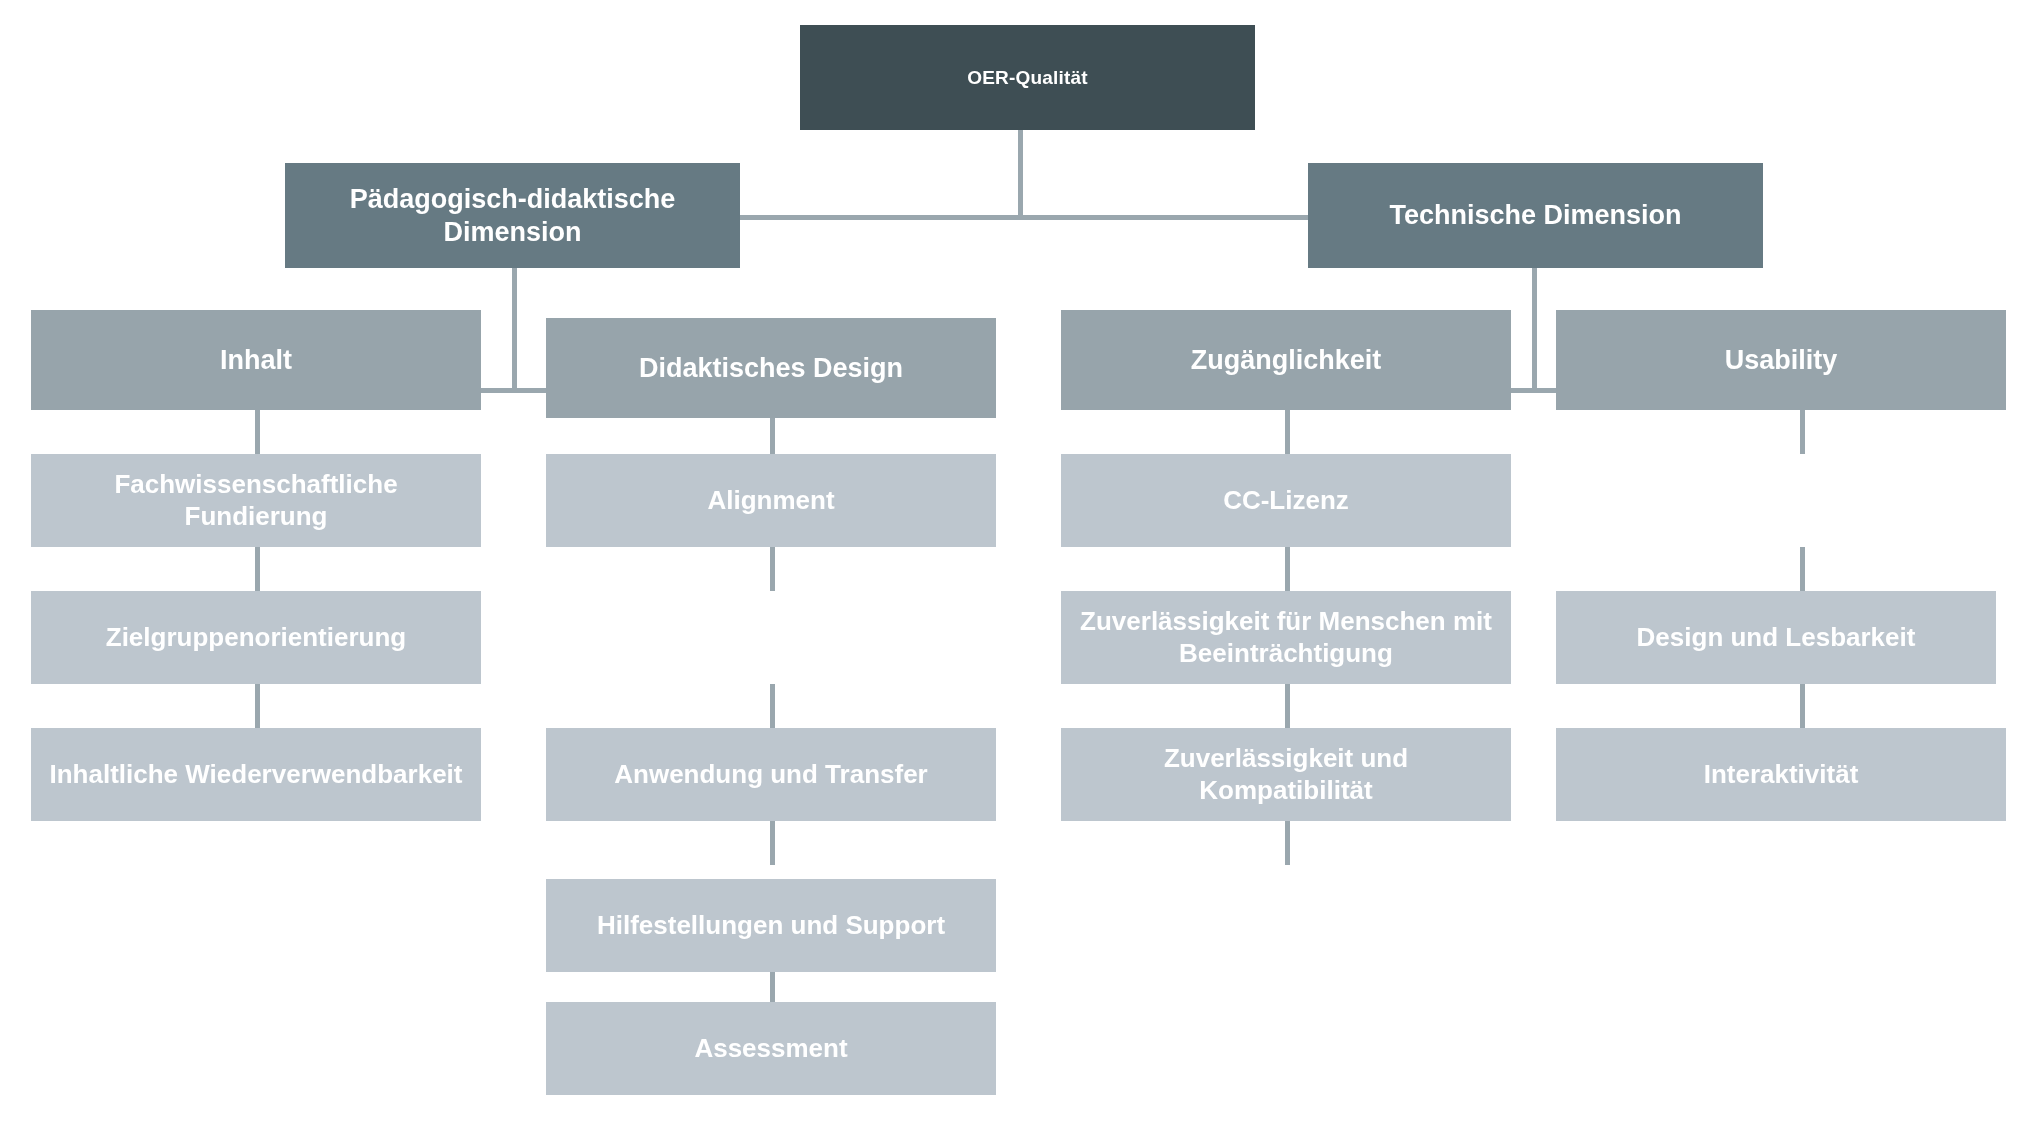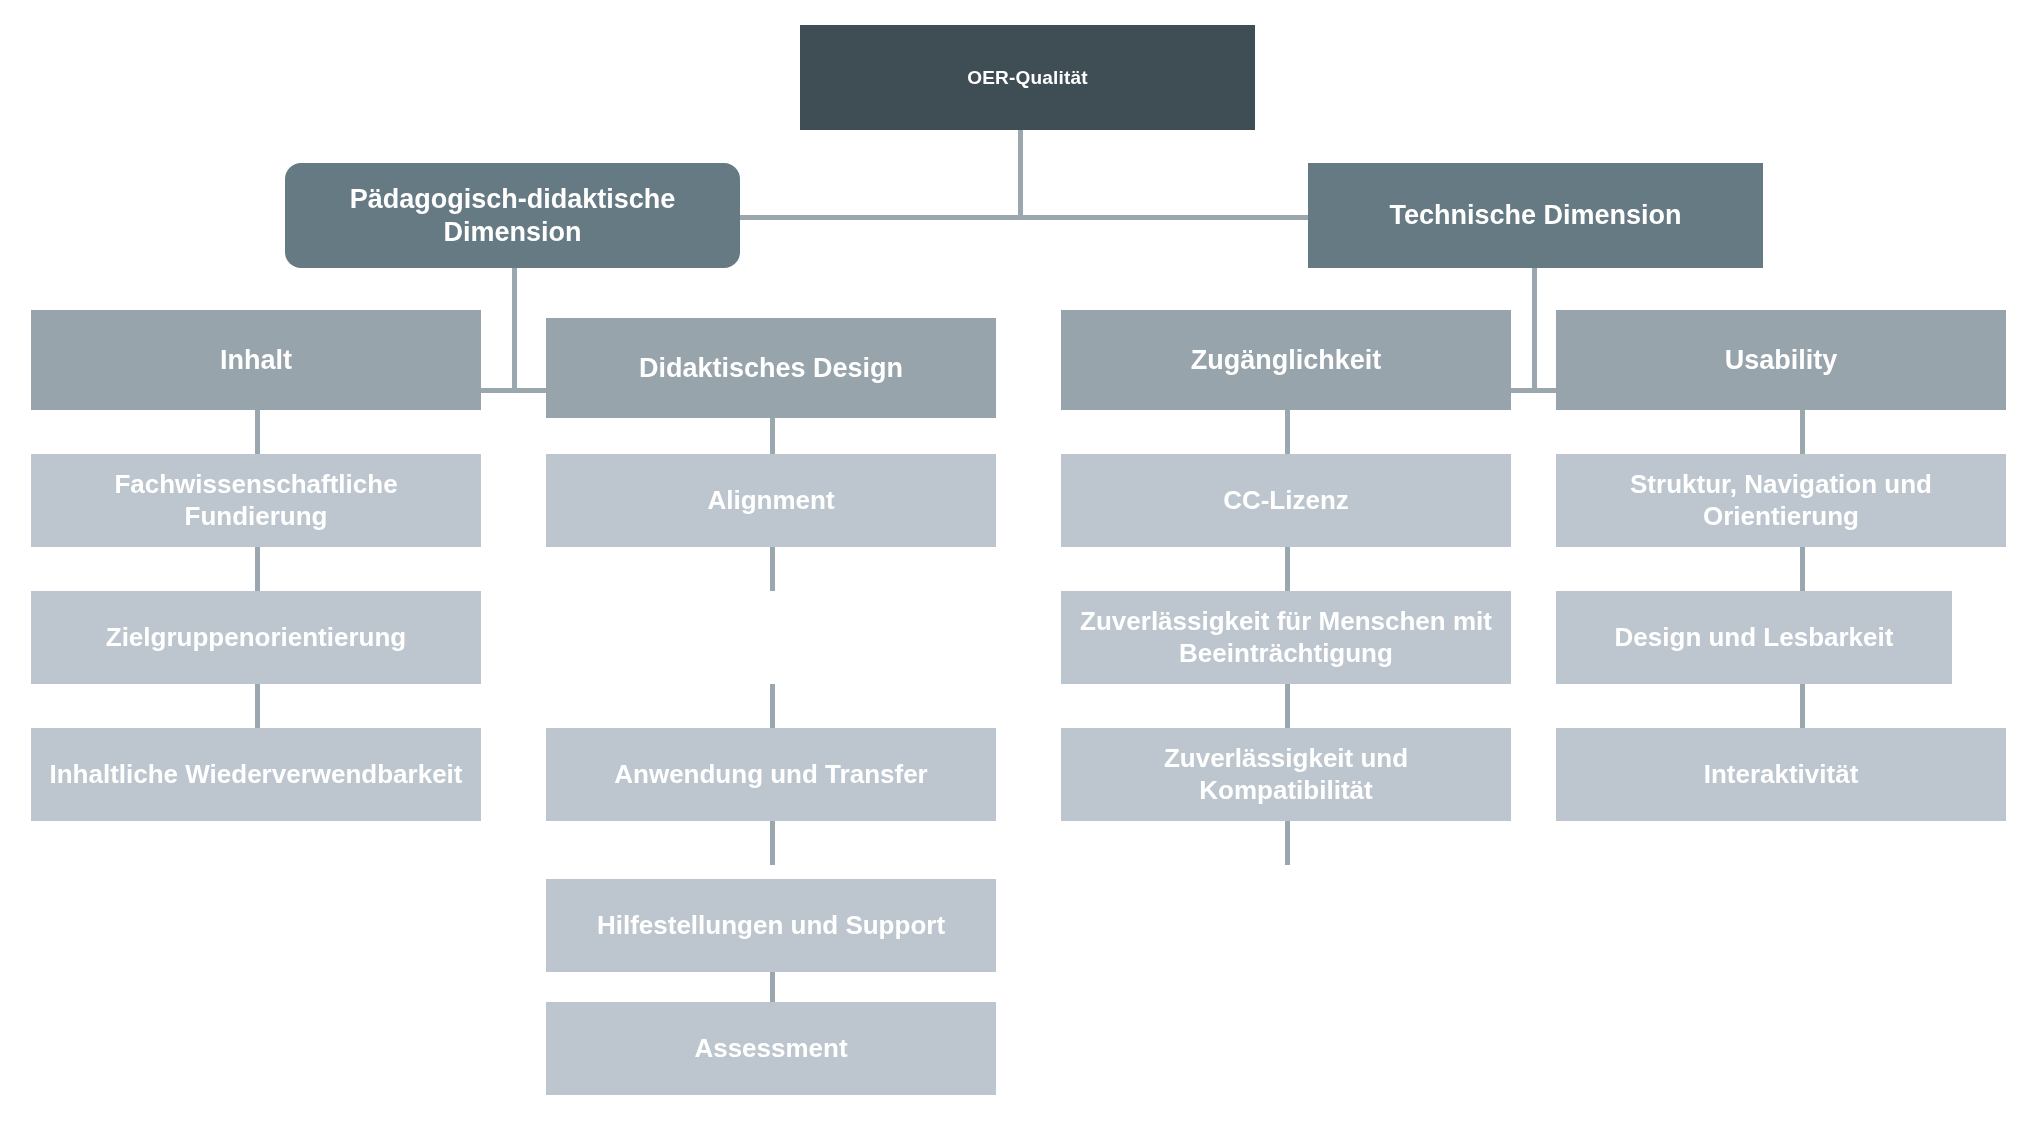--- a/index.html
+++ b/index.html
@@ -62,38 +62,37 @@
   <div class="conn vline" style="left:1285px;top:547px;height:44px;"></div>
   <div class="conn vline" style="left:1285px;top:684px;height:44px;"></div>
   <div class="conn vline" style="left:1285px;top:821px;height:44px;"></div>
 
   <div class="conn vline" style="left:1800px;top:410px;height:44px;"></div>
   <div class="conn vline" style="left:1800px;top:547px;height:44px;"></div>
   <div class="conn vline" style="left:1800px;top:684px;height:44px;"></div>
 
   <div class="node lvl0" style="left:800px;top:25px;width:455px;height:105px;">OER-Qualität</div>
 
-  <div class="node lvl1" style="left:285px;top:163px;width:455px;height:105px;border-radius:16px;">Pädagogisch-didaktische Dimension</div>
+  <div class="node lvl1" style="left:285px;top:163px;width:455px;height:105px;">Pädagogisch-didaktische Dimension</div>
   <div class="node lvl1" style="left:1308px;top:163px;width:455px;height:105px;">Technische Dimension</div>
 
   <div class="node lvl2" style="left:31px;top:310px;width:450px;height:100px;">Inhalt</div>
   <div class="node lvl2" style="left:546px;top:310px;width:450px;height:100px;margin-top:8px;">Didaktisches Design</div>
   <div class="node lvl2" style="left:1061px;top:310px;width:450px;height:100px;">Zugänglichkeit</div>
   <div class="node lvl2" style="left:1556px;top:310px;width:450px;height:100px;">Usability</div>
 
   <div class="node lvl3" style="left:31px;top:454px;width:450px;height:93px;">Fachwissenschaftliche Fundierung</div>
   <div class="node lvl3" style="left:31px;top:591px;width:450px;height:93px;">Zielgruppenorientierung</div>
   <div class="node lvl3" style="left:31px;top:728px;width:450px;height:93px;">Inhaltliche Wiederverwendbarkeit</div>
 
   <div class="node lvl3" style="left:546px;top:454px;width:450px;height:93px;">Alignment</div>
   <div class="node lvl3" style="left:546px;top:728px;width:450px;height:93px;text-align:center;">Anwendung und Transfer</div>
   <div class="node lvl3" style="left:546px;top:865px;width:450px;height:93px;margin-top:14px;">Hilfestellungen und Support</div>
   <div class="node lvl3" style="left:546px;top:1002px;width:450px;height:93px;">Assessment</div>
 
   <div class="node lvl3" style="left:1061px;top:454px;width:450px;height:93px;">CC-Lizenz</div>
   <div class="node lvl3" style="left:1061px;top:591px;width:450px;height:93px;">Zuverlässigkeit für Menschen mit Beeinträchtigung</div>
   <div class="node lvl3" style="left:1061px;top:728px;width:450px;height:93px;">Zuverlässigkeit und Kompatibilität</div>
 
-  <div class="node lvl3" style="left:1556px;top:454px;width:450px;height:93px;">Struktur, Navigation und Orientierung</div>
-  <div class="node lvl3" style="left:1556px;top:591px;width:396px;height:93px;">Design und Lesbarkeit</div>
+  <div class="node lvl3" style="left:1556px;top:591px;width:440px;height:93px;">Design und Lesbarkeit</div>
   <div class="node lvl3" style="left:1556px;top:728px;width:450px;height:93px;">Interaktivität</div>
 
 </div>
 
 </body></html>

